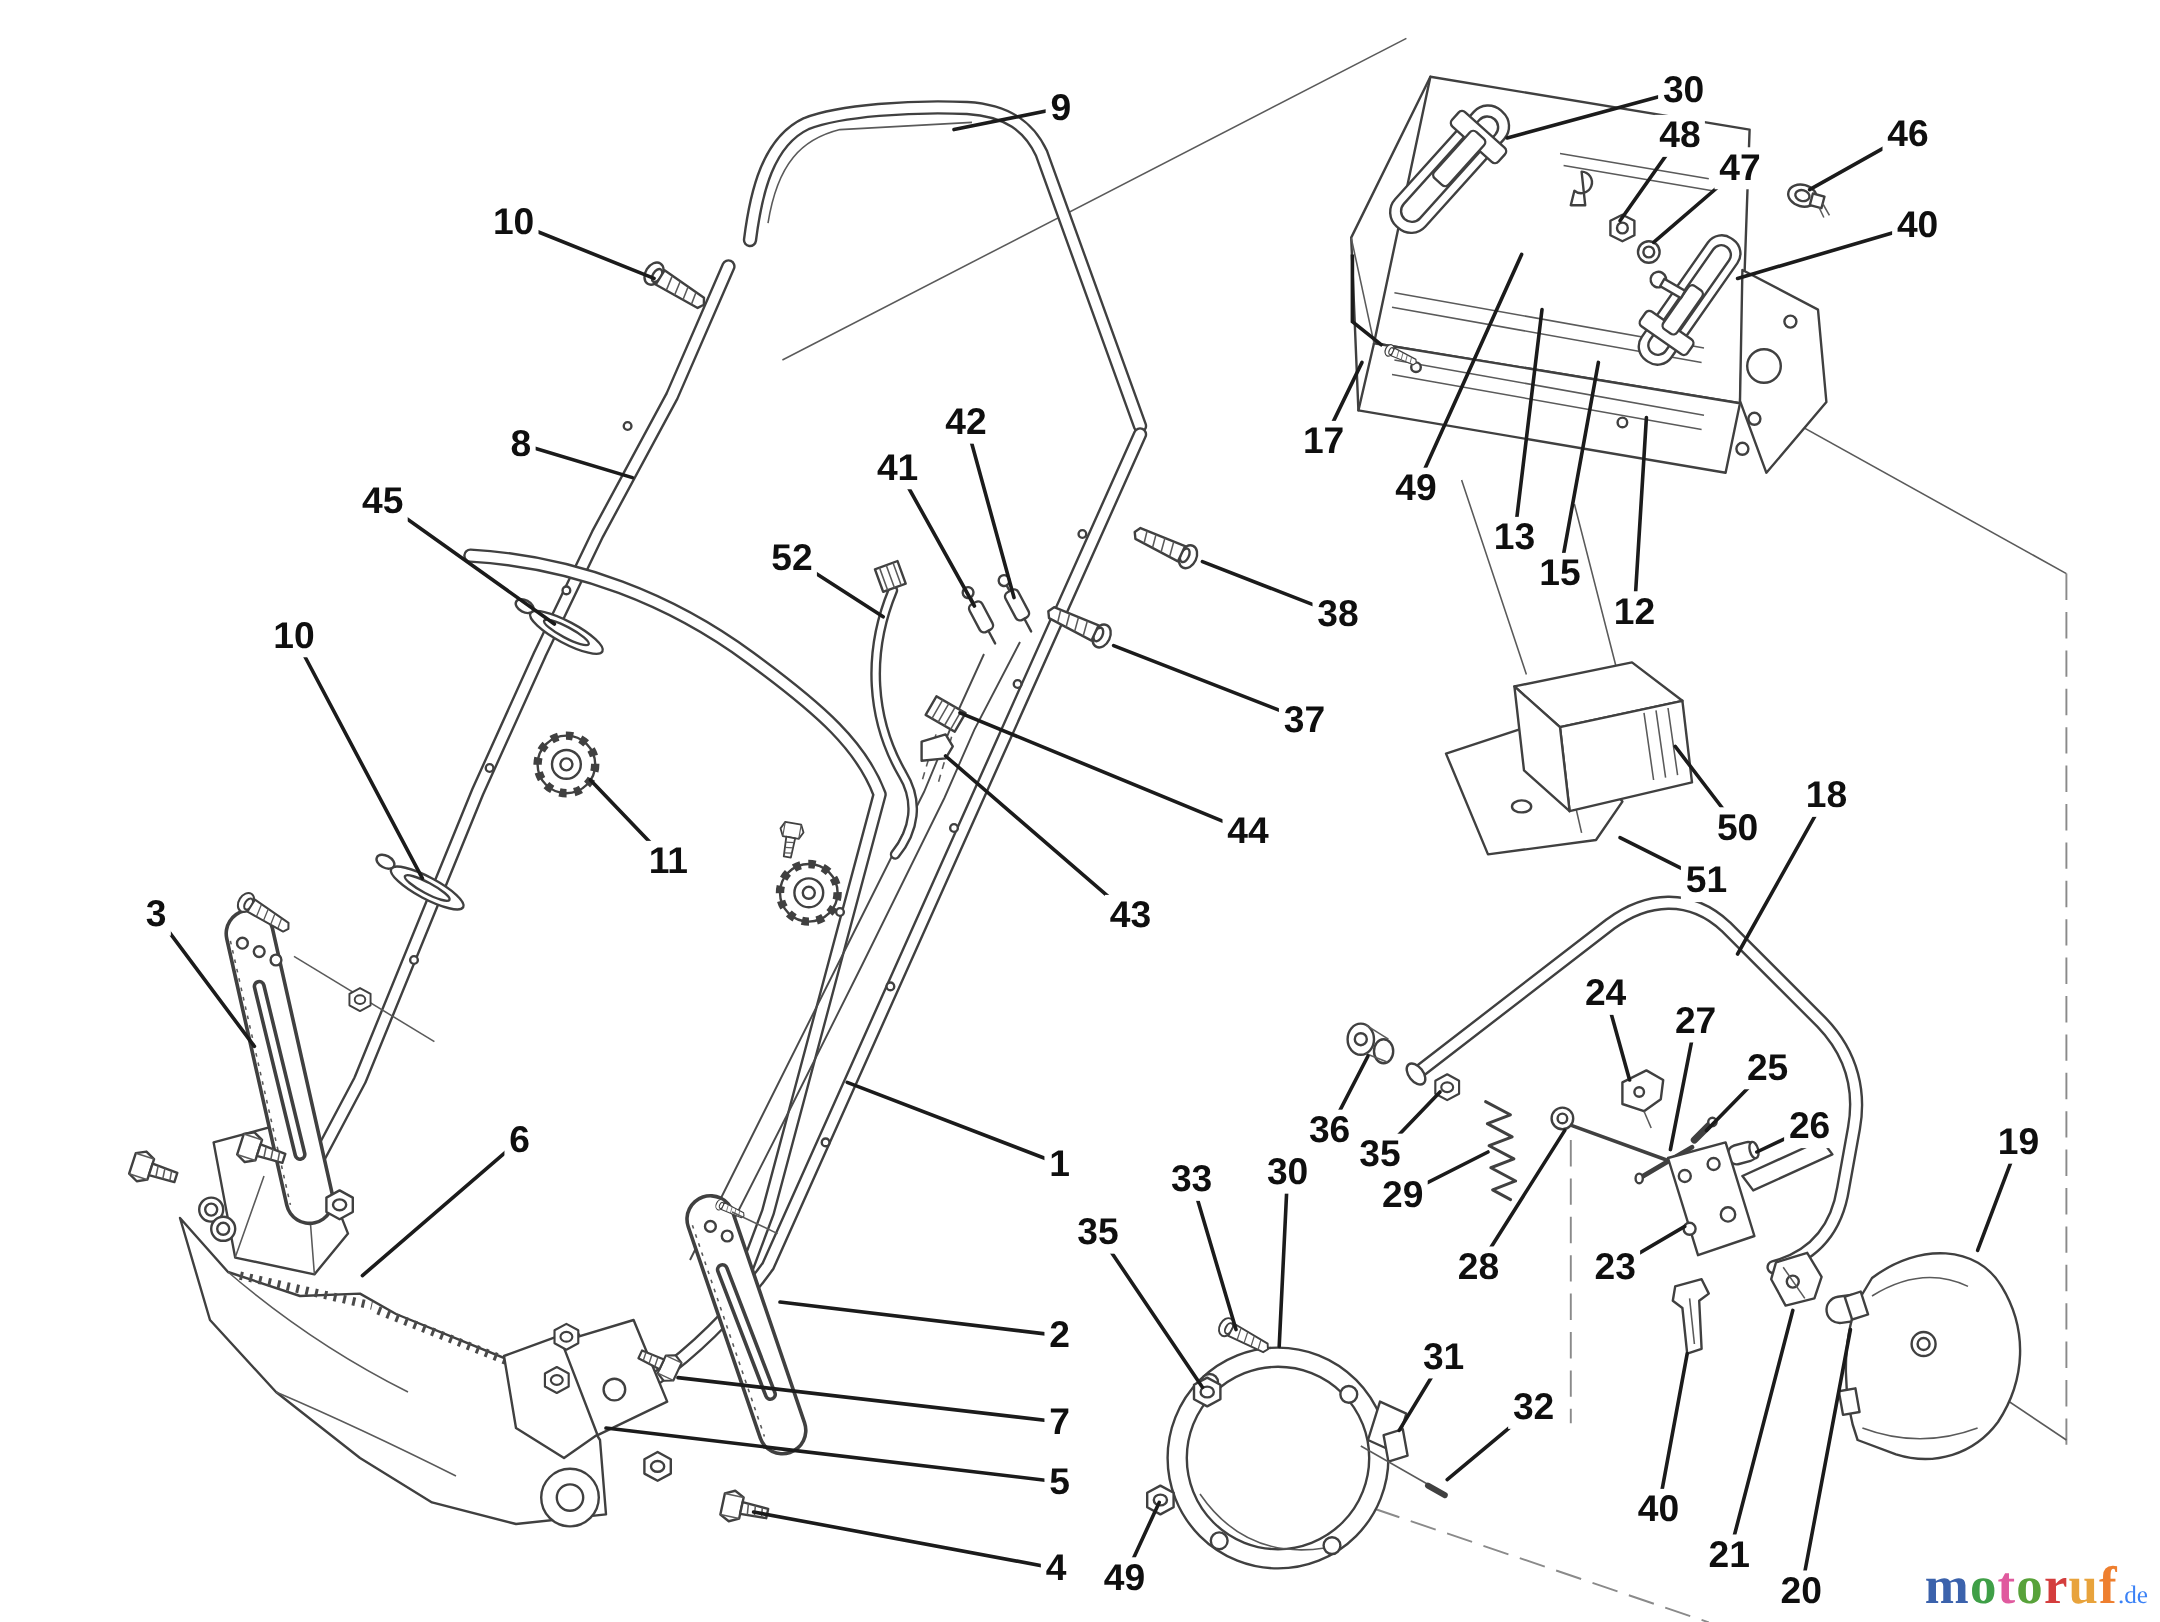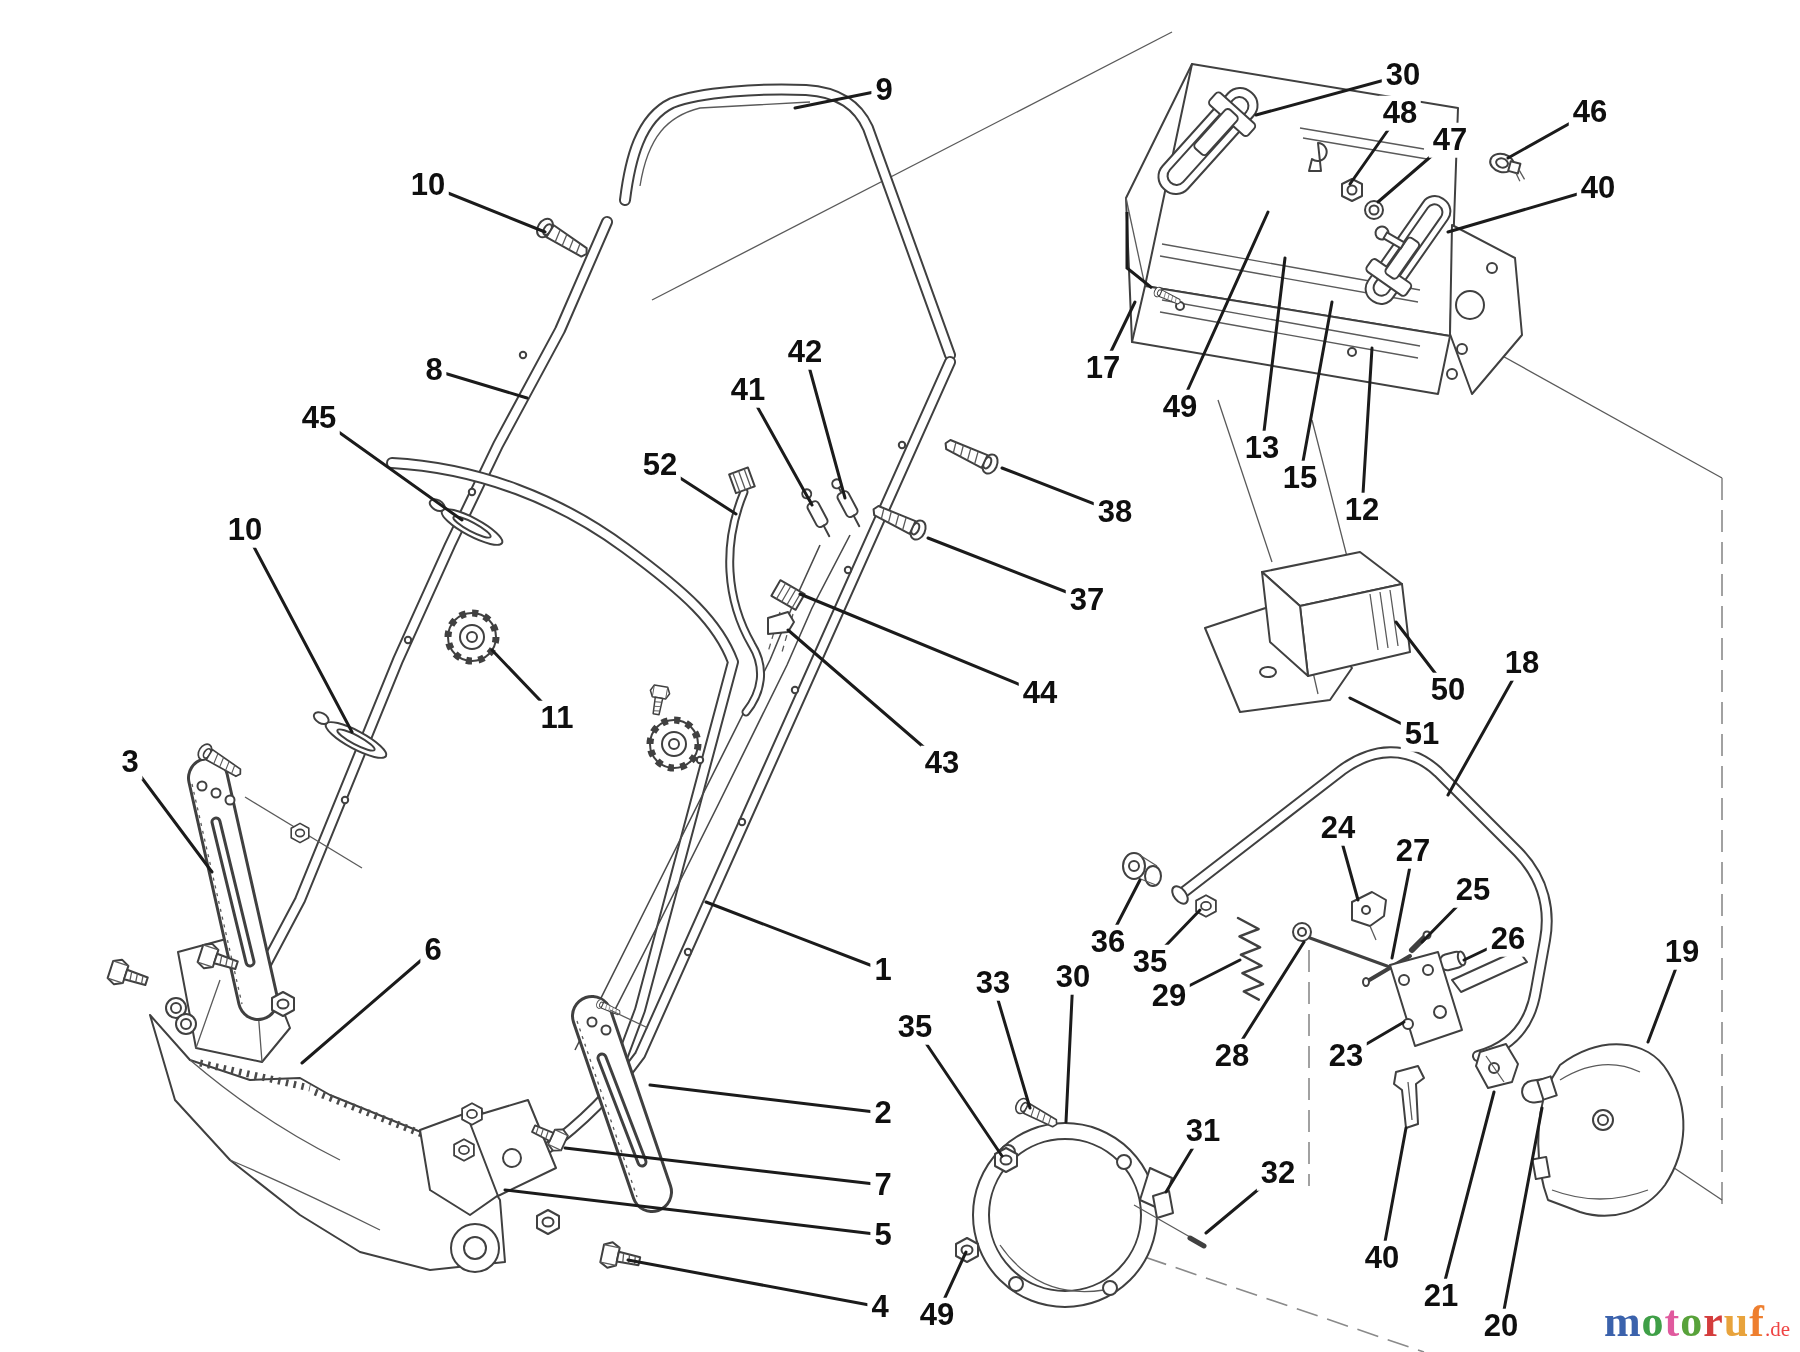--- a/index.html
+++ b/index.html
@@ -15,21 +15,21 @@
   .phantom{fill:none;stroke:#8a8a8a;stroke-width:1.6;stroke-dasharray:22 10;}
   .leader{stroke:#1b1b1b;stroke-width:3;stroke-linecap:round;}
   .serr{fill:none;stroke:#4a4a4a;stroke-width:7;stroke-dasharray:2.5 5.5;}
   .knurl{fill:none;stroke:#404040;stroke-width:7;stroke-dasharray:6 6.5;}
   .callout{position:absolute;transform:translate(-50%,-50%);
            font:600 31px/1.05 "Liberation Sans",sans-serif;color:#0f0f0f;
            background:#ffffff;padding:1px 4px;white-space:nowrap;}
   .logo{position:absolute;right:10px;bottom:8px;
         font-family:"Liberation Serif",serif;font-weight:700;font-size:44px;line-height:1;
         letter-spacing:1px;cursor:pointer;}
-  .logo .logo-suffix{font-size:21px;font-weight:400;color:#ef4444;letter-spacing:0;}
+  .logo .logo-suffix{font-size:21px;font-weight:400;color:#3b82f6;letter-spacing:0;}
 </style>
 </head>
 <body>
 
 <div id="stage">
 
 <svg id="diagram-svg" width="1800" height="1352" viewBox="0 0 1800 1352">
   <defs>
     <g id="sym-screw">
       <ellipse class="part" cx="0" cy="0" rx="7" ry="10"></ellipse>

